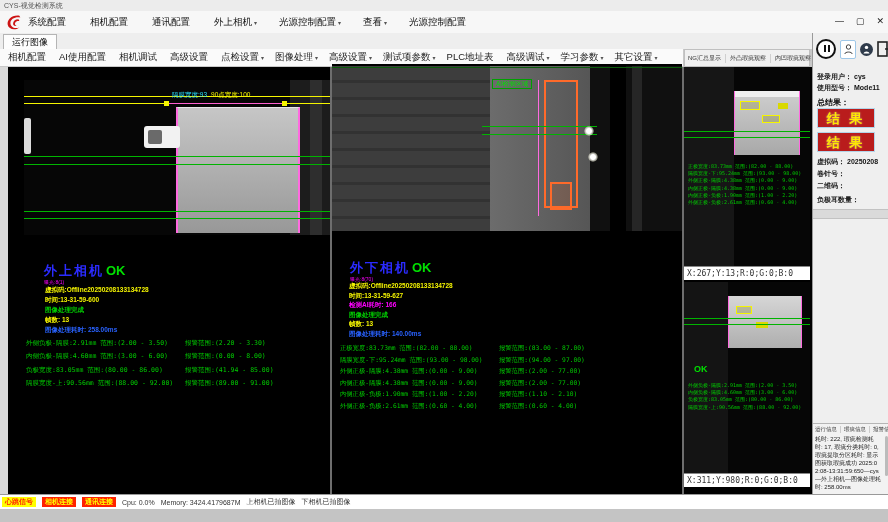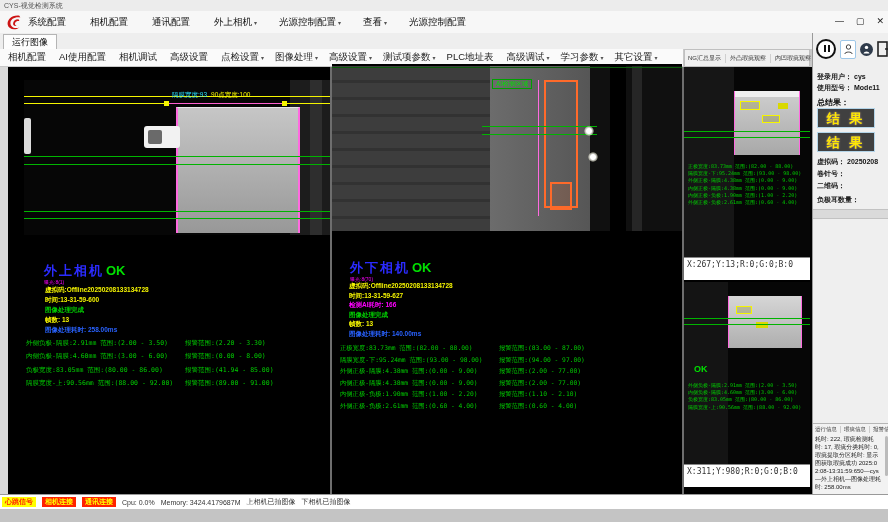--- a/index.html
+++ b/index.html
@@ -25,21 +25,21 @@
   .tb-item{font-size:9.5px;color:#222;display:flex;align-items:center;gap:2px;white-space:nowrap;}
   .minitabs{left:684px;top:49px;width:126px;height:18px;background:#f0f0f0;border:1px solid #c0c0c0;box-sizing:border-box;
             display:flex;align-items:center;gap:4px;padding-left:3px;}
   .minitab{font-size:6px;color:#333;white-space:nowrap;border-right:1px solid #cfcfcf;padding-right:4px;}
 
   
   .content{left:0;top:67px;width:812px;height:427px;background:#000;}
   .gutter{left:0;top:67px;width:8px;height:427px;background:#d9d9d9;}
   .vsep{top:67px;width:2px;height:427px;background:#6e6e6e;}
   .panel{background:#000;overflow:hidden;}
-  .coordbar{position:absolute;left:0;bottom:0;width:100%;height:23px;background:#fff;border-top:1px solid #888;
+  .coordbar{position:absolute;left:0;bottom:0;width:100%;height:14px;background:#fff;border-top:1px solid #888;
             font-family:"DejaVu Sans Mono",monospace;font-size:8px;color:#333;line-height:13px;padding-left:3px;box-sizing:border-box;}
   .imgbox{position:absolute;overflow:hidden;background:#060606;}
 
   
   .lv-mach{right:0;top:0;width:56px;height:100%;background:#1c1c1c;}
   .lv-machbar{right:24px;top:0;width:12px;height:100%;background:#2e2e2e;}
   .lv-blob{left:0;top:38px;width:7px;height:36px;background:#dcdcdc;border-radius:2px;}
   .yline{height:1px;background:#f5f500;left:0;width:100%;}
   .mseg{top:23px;left:142px;width:120px;height:1px;background:#ff5fd0;}
   .ymark{width:5px;height:5px;background:#f5f500;}
@@ -89,21 +89,21 @@
 
   
   .sidebar{left:812px;top:33px;width:76px;height:461px;background:#efefef;border-left:1px solid #9a9a9a;box-sizing:border-box;}
   .sb-btns{left:3px;top:6px;display:flex;align-items:center;gap:4px;}
   .pausebtn{width:20px;height:20px;border-radius:50%;border:2.5px solid #111;background:#fff;position:relative;box-sizing:border-box;}
   .pausebtn i{position:absolute;top:4px;width:2.5px;height:7px;background:#111;}
   .sb-sq{width:14px;height:17px;background:#fff;border:1px solid #9ec7e8;border-radius:2px;display:flex;align-items:center;justify-content:center;}
   .sb-field{position:absolute;left:4px;font-size:7px;font-weight:bold;color:#222;white-space:nowrap;}
   .sb-field .val{font-weight:bold;color:#111;margin-left:2px;}
   .total-label{left:4px;font-size:8px;font-weight:bold;color:#000;}
-  .chip{left:4px;width:58px;height:20px;background:#404040;border:1px solid #b3d4e8;
+  .chip{left:4px;width:58px;height:20px;background:#b91c1c;border:1px solid #b3d4e8;
         font-size:13px;font-weight:bold;color:#ffe800;text-align:center;line-height:20px;letter-spacing:3px;
         text-shadow:0 0 2px #b99;box-sizing:border-box;}
   .sb-divider{left:0;width:76px;height:8px;background:#dadada;border-top:1px solid #c2c2c2;border-bottom:1px solid #c2c2c2;}
   .infopanel{left:0;top:390px;width:76px;height:71px;background:#f2f2f2;border-top:1px solid #b5b5b5;}
   .info-tabs{position:absolute;left:2px;top:2px;display:flex;gap:3px;}
   .info-tab{font-size:5.5px;color:#333;border-right:1px solid #ccc;padding-right:3px;white-space:nowrap;}
   .info-log{position:absolute;left:2px;top:11px;width:66px;font-size:6px;line-height:8px;color:#222;word-break:break-all;}
   .info-scroll{position:absolute;right:1px;top:12px;width:3px;height:40px;background:#bbb;border-radius:2px;}
 
   

